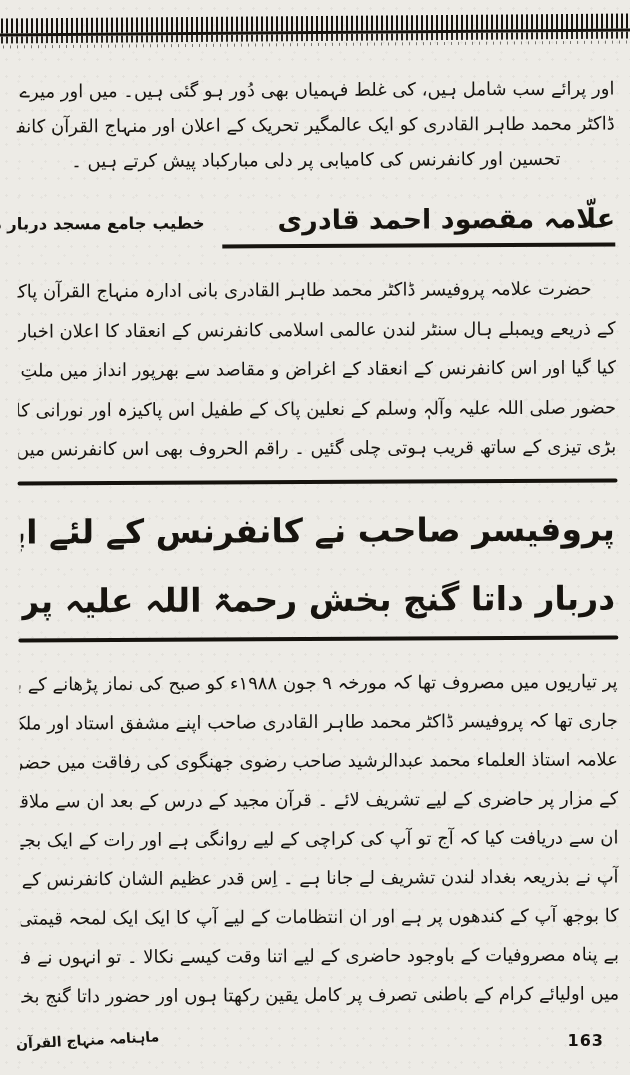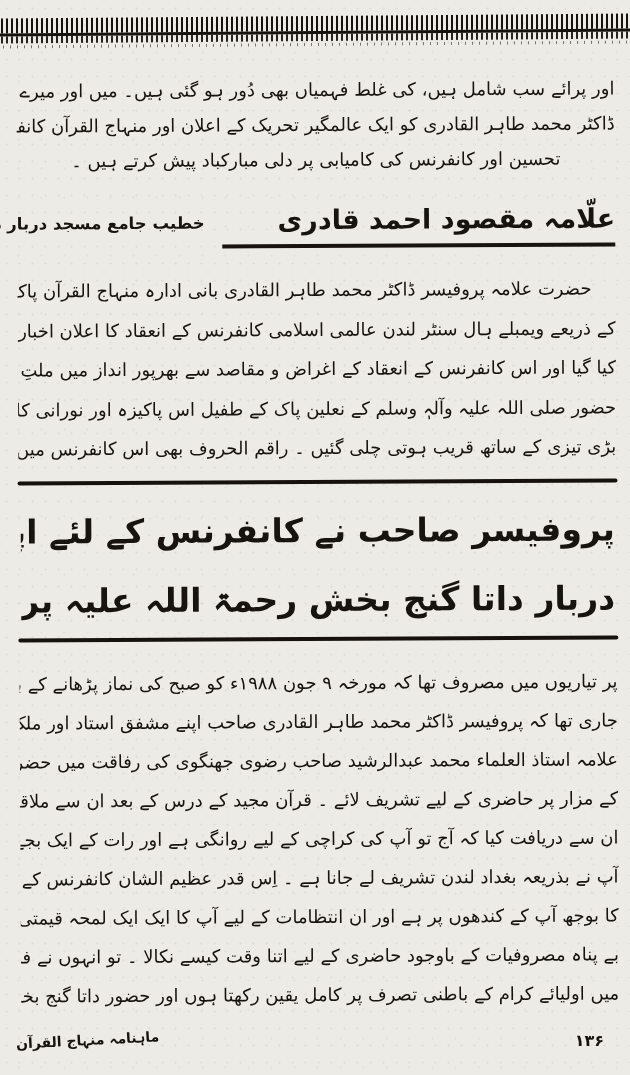--- a/index.html
+++ b/index.html
@@ -163,15 +163,15 @@
       <div class="jline">ان سے دریافت کیا کہ آج تو آپ کی کراچی کے لیے روانگی ہے اور رات کے ایک بجے عراقی ایئر ویز کے ذریعے</div>
       <div class="jline">آپ نے بذریعہ بغداد لندن تشریف لے جانا ہے ۔ اِس قدر عظیم الشان کانفرنس کے انعقاد کے انتظامات</div>
       <div class="jline">کا بوجھ آپ کے کندھوں پر ہے اور ان انتظامات کے لیے آپ کا ایک ایک لمحہ قیمتی ہے ۔ لیکن آپ نے</div>
       <div class="jline">بے پناہ مصروفیات کے باوجود حاضری کے لیے اتنا وقت کیسے نکالا ۔ تو انہوں نے فرمایا کہ الحمد للہ</div>
       <div class="jline">میں اولیائے کرام کے باطنی تصرف پر کامل یقین رکھتا ہوں اور حضور داتا گنج بخش علیہ الرحمۃ کی بارگاہ میں</div>
     </div>
 
   </div>
 
   <div class="footer-imprint">ماہنامہ منہاج القرآن</div>
-  <div class="page-number">۱۳۶</div>
+  <div class="page-number">163</div>
 
 </div>
 
 </body></html>

